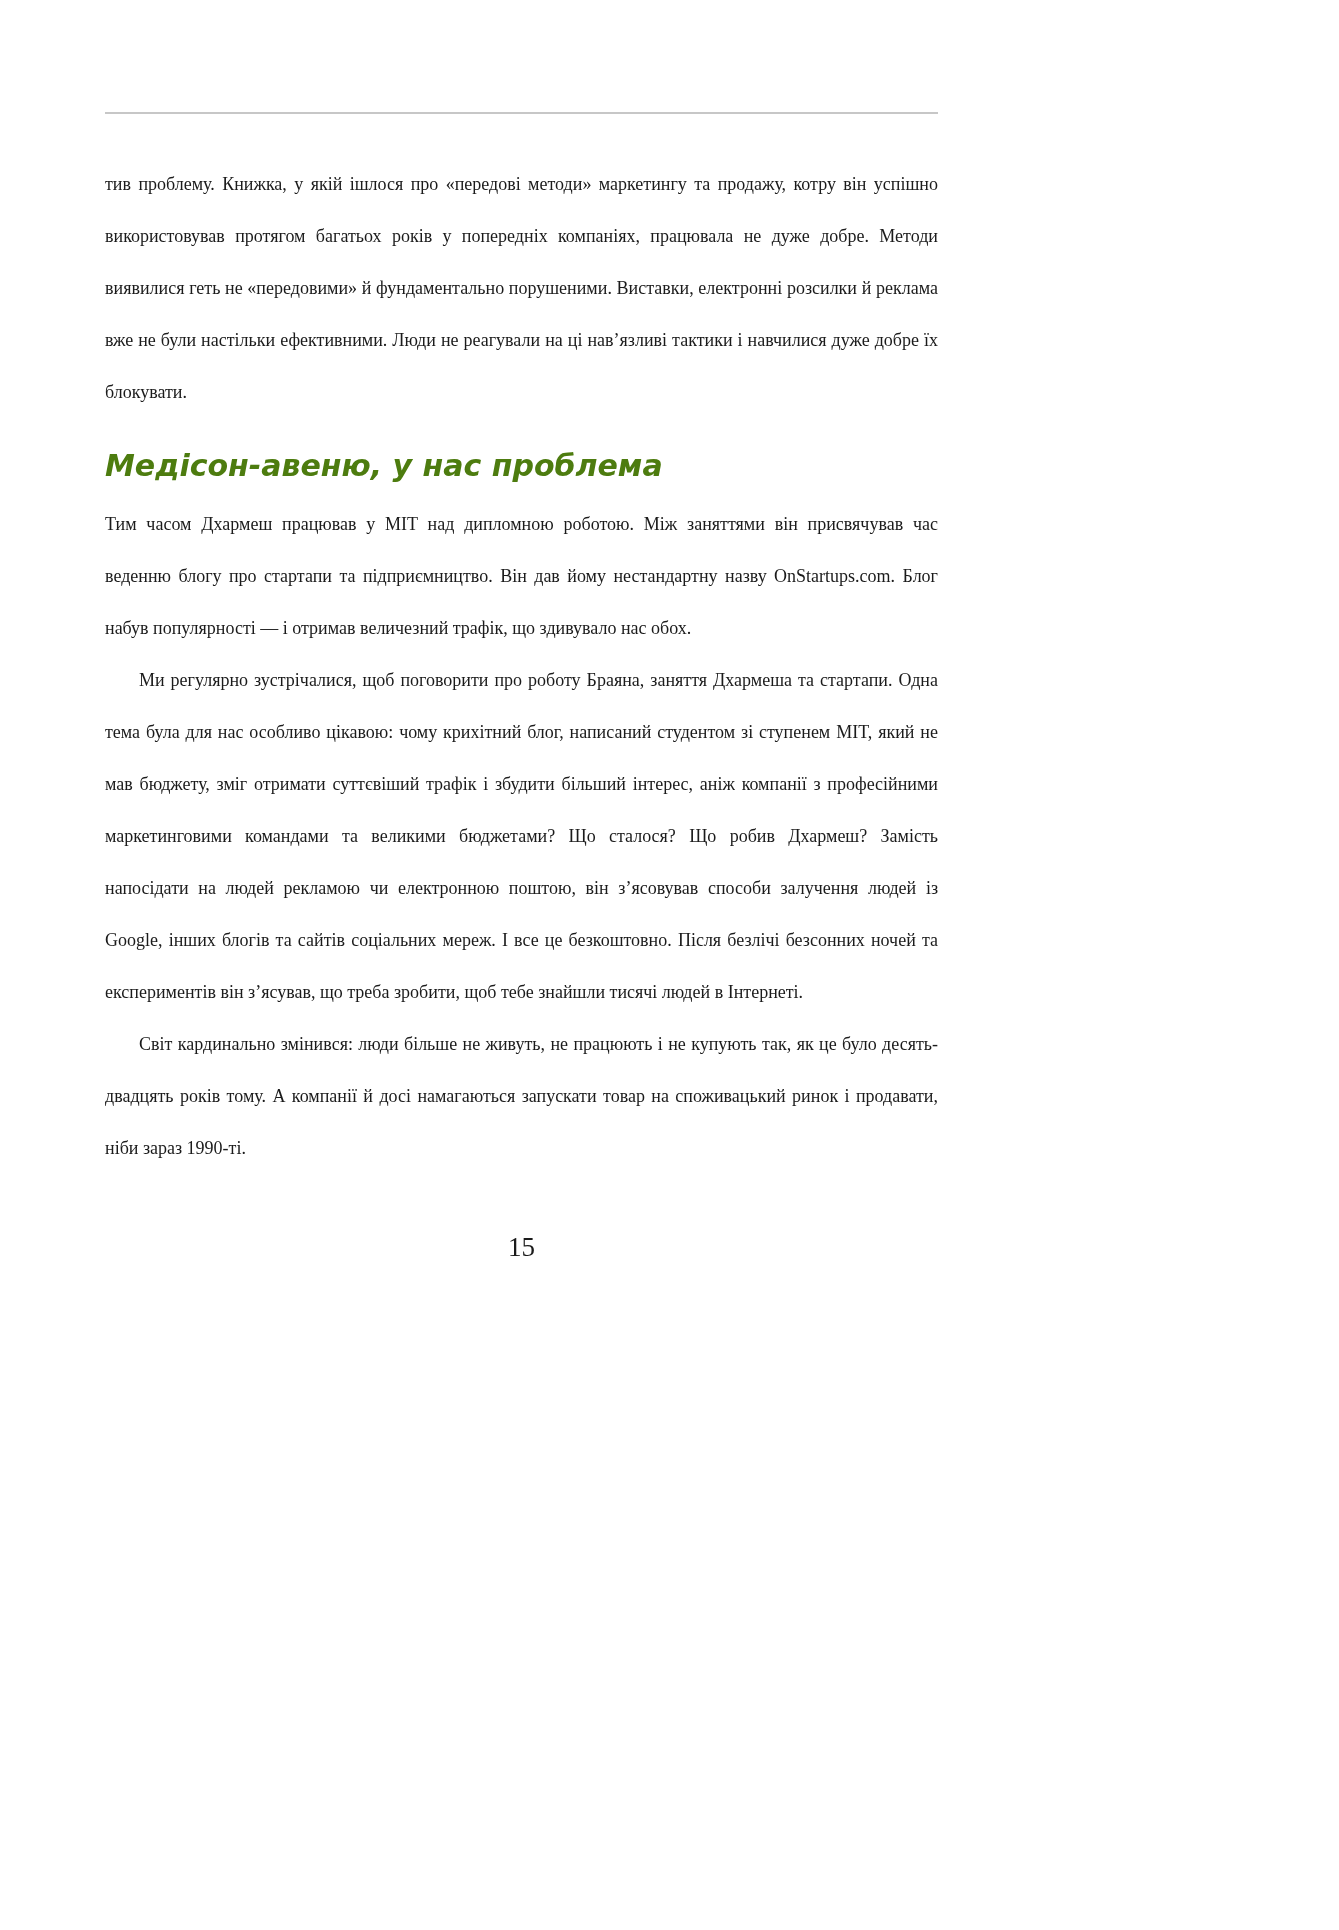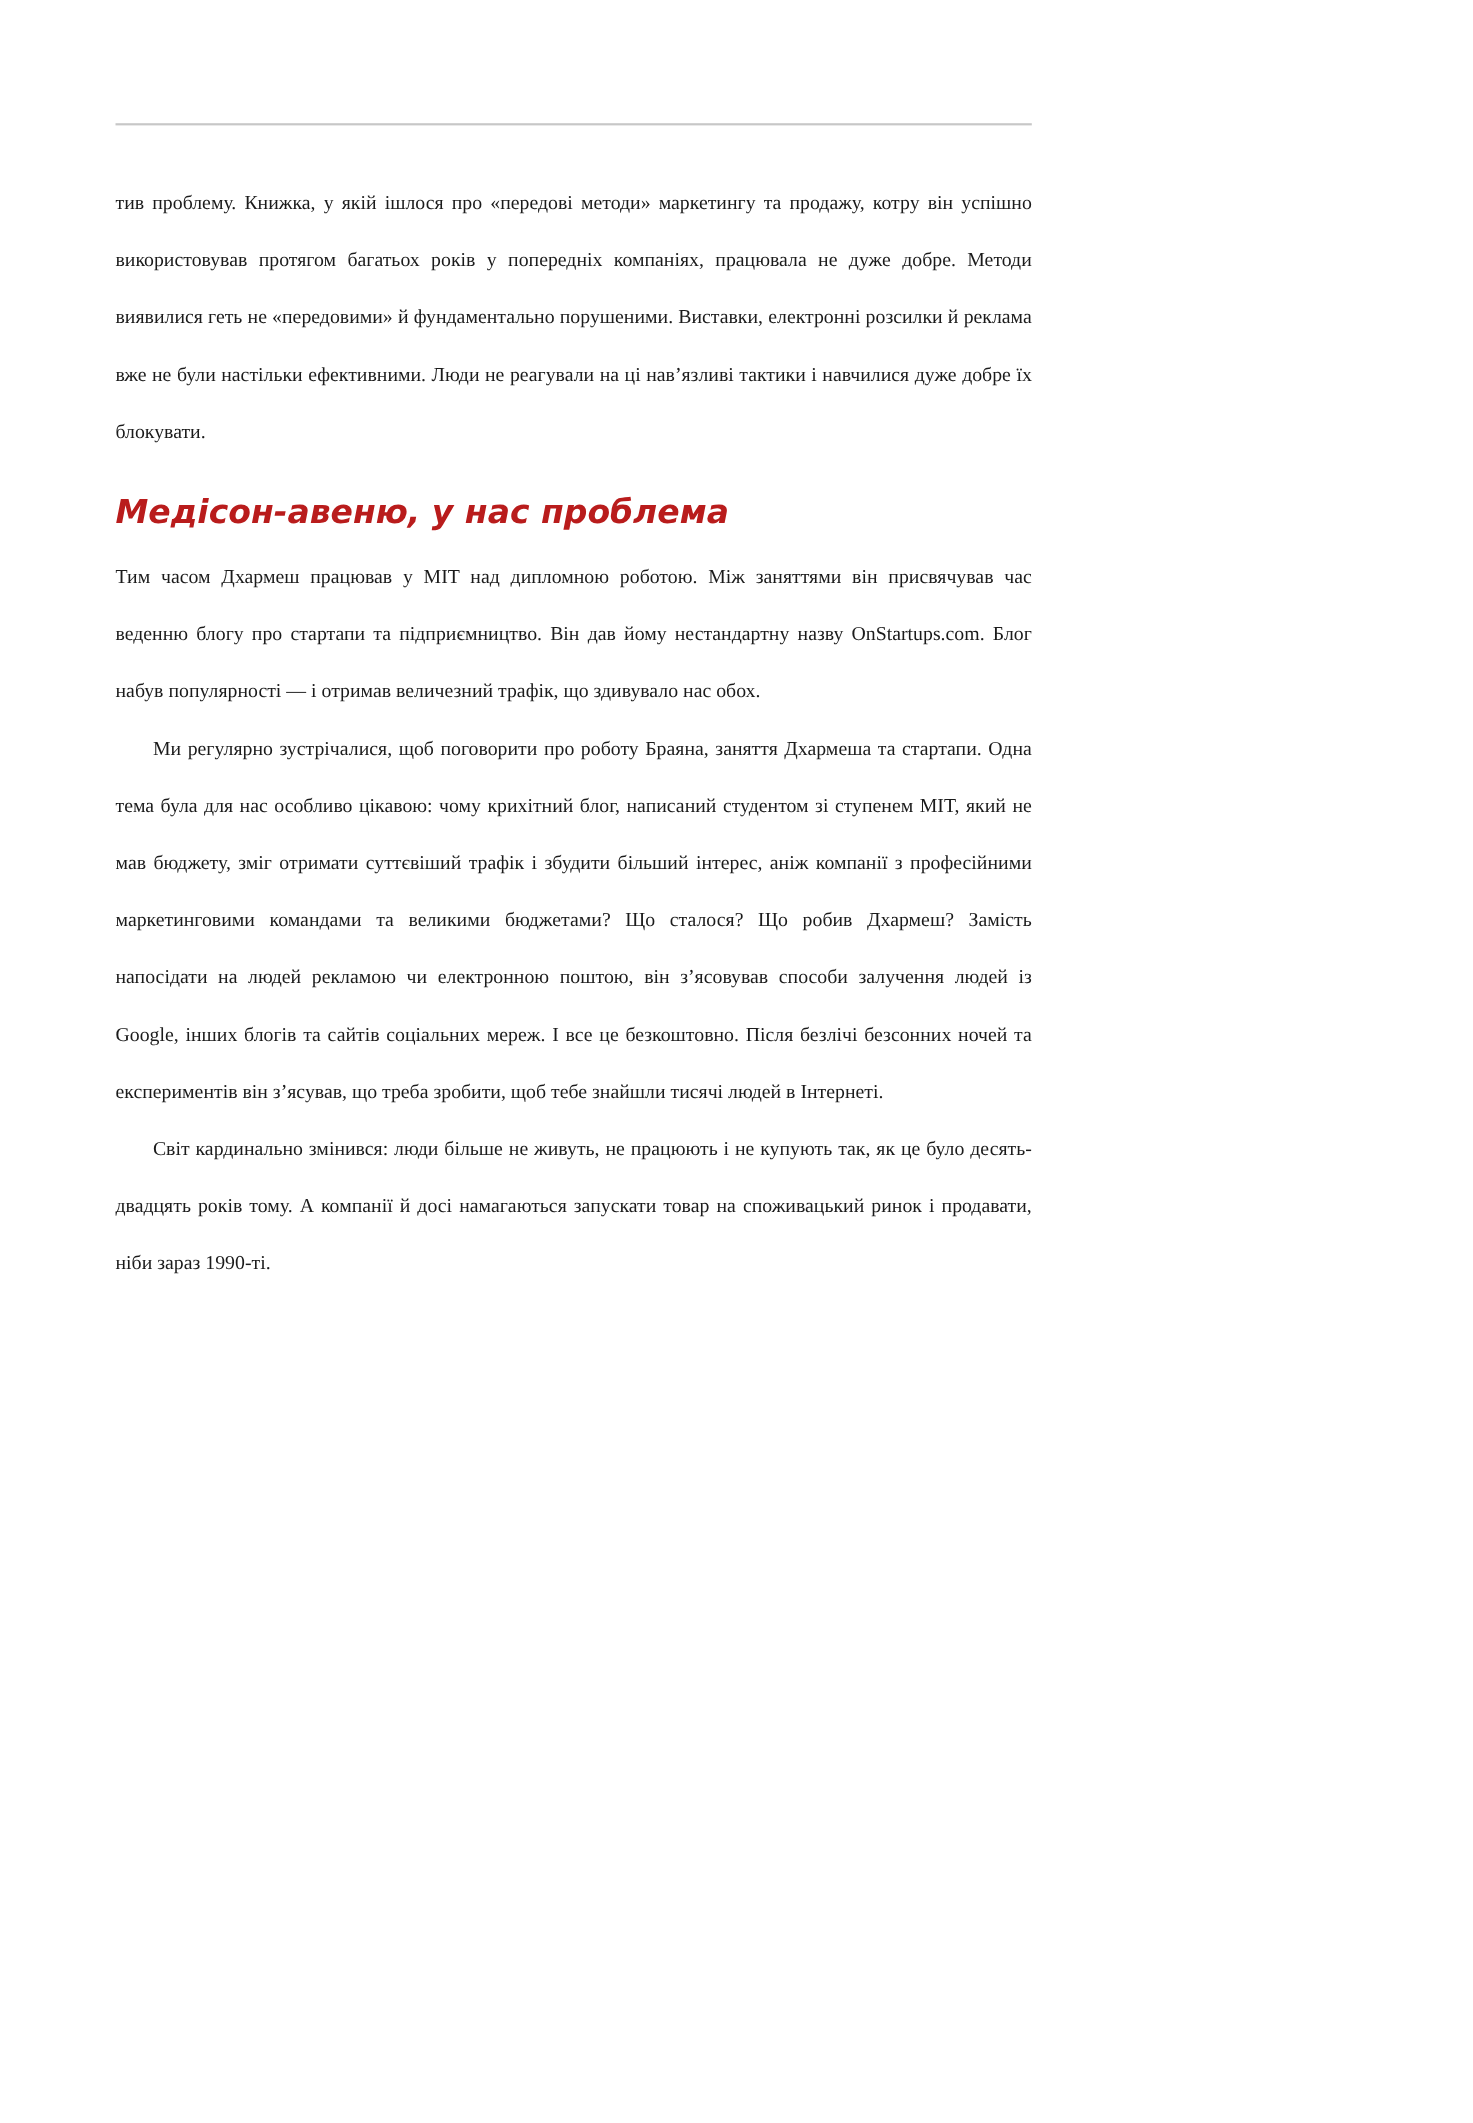--- a/index.html
+++ b/index.html
@@ -44,21 +44,21 @@
   }
   .indent {
     text-indent: 34px;
   }
   .section-heading {
     font-family: "DejaVu Sans", sans-serif;
     font-style: italic;
     font-weight: bold;
     font-size: 30px;
     line-height: 36px;
-    color: #b91c1c;
+    color: #4d7c0f;
     margin: 30px 0 14px 0;
   }
   .it {
   }
   .quote {
     font-family: "DejaVu Sans", sans-serif;
     font-style: italic;
     font-weight: bold;
     font-size: 23.5px;
     line-height: 34px;
@@ -92,15 +92,16 @@
       <p><span>Тим часом Дхармеш працював у </span><span class="it">MIT</span><span> над дипломною роботою. Між заняттями він присвячував час веденню блогу про стартапи та підприємництво. Він дав йому нестандартну назву </span><span class="it">OnStartups.com.</span><span> Блог набув популярності — і отримав величезний трафік, що здивувало нас обох.</span></p>
 
       <p class="indent"><span>Ми регулярно зустрічалися, щоб поговорити про роботу Браяна, заняття Дхармеша та стартапи. Одна тема була для нас особливо цікавою: чому крихітний блог, написаний студентом зі ступенем </span><span class="it">MIT</span><span>, який не мав бюджету, зміг отримати суттєвіший трафік і збудити більший інтерес, аніж компанії з професійними маркетинговими командами та великими бюджетами? Що сталося? Що робив Дхармеш? Замість напосідати на людей рекламою чи електронною поштою, він з’ясовував способи залучення людей із </span><span class="it">Google</span><span>, інших блогів та сайтів соціальних мереж. І все це безкоштовно. Після безлічі безсонних ночей та експериментів він з’ясував, що треба зробити, щоб тебе знайшли тисячі людей в Інтернеті.</span></p>
 
 
 
       <p class="indent">Світ кардинально змінився: люди більше не живуть, не працюють і не купують так, як це було десять-двадцять років тому. А компанії й досі намагаються запускати товар на споживацький ринок і продавати, ніби зараз 1990-ті.</p>
 
     </div>
 
+    <div class="page-number">15</div>
 
   </div>
 </div>
 
 </body></html>

